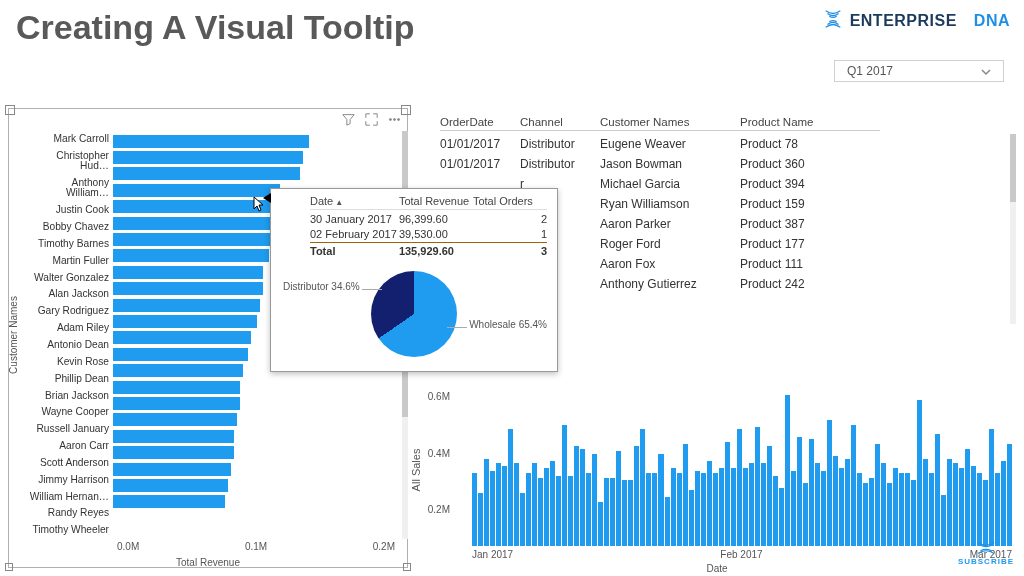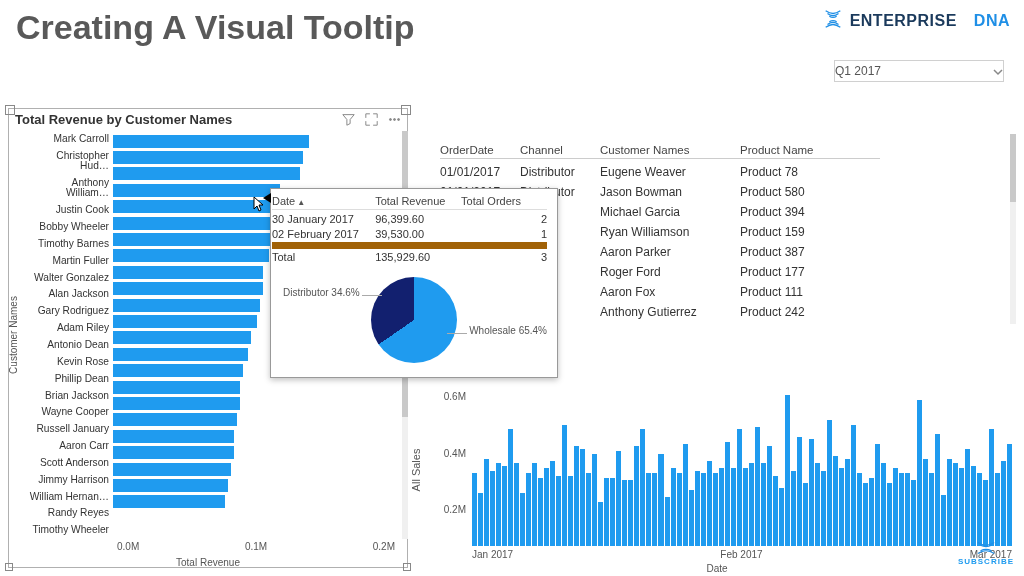--- a/index.html
+++ b/index.html
@@ -6,21 +6,21 @@
   html, body { width: 1024px; height: 576px; overflow: hidden; font-family: "Segoe UI", Arial, sans-serif; background:#fff; color:#333; }
   body { position: relative; }
 
   .page-title { position:absolute; left:16px; top:8px; font-size:34px; font-weight:700; color:#595959; }
   .brand { position:absolute; right:14px; top:8px; display:flex; align-items:center; gap:6px; font-weight:700; color:#1b3a5c; font-size:16px; letter-spacing:.5px;}
   .brand svg { width:22px; height:22px; }
   .brand .accent { color:#1f8fe6; }
 
   .slicer { position:absolute; right:20px; top:58px; width:170px; font-size:12px; color:#555;}
   .slicer .lbl { display:flex; justify-content:space-between; align-items:center; padding:2px 4px;}
-  .slicer .sel { margin-top:2px; border:1px solid #d0d0d0; padding:3px 0; display:flex; justify-content:space-between; align-items:center; background:#fff; cursor:pointer;}
+  .slicer .sel { margin-top:2px; border:1px solid #d0d0d0; padding:3px 12px; display:flex; justify-content:space-between; align-items:center; background:#fff; cursor:pointer;}
   .chev { display:inline-block; width:10px; height:10px; }
   .chev svg{width:10px;height:10px;stroke:#888;fill:none;stroke-width:1.5}
 
   
   .hbar-card { position:absolute; left:8px; top:108px; width:400px; height:460px; border:1px solid #b0b0b0; background:#fff;}
   .hbar-card::before,.hbar-card::after{content:"";position:absolute;width:8px;height:8px;border:1px solid #888}
   .hbar-card::before{left:-4px;top:-4px} .hbar-card::after{right:-4px;top:-4px}
   .hbar-card .corner-bl,.hbar-card .corner-br{position:absolute;width:8px;height:8px;border:1px solid #888;bottom:-4px}
   .hbar-card .corner-bl{left:-4px}.hbar-card .corner-br{right:-4px}
   .hbar-title { font-size:13px; font-weight:700; color:#333; padding:3px 6px;}
@@ -32,50 +32,50 @@
   .names-col { width:84px; font-size:10.2px; text-align:right; color:#333; display:flex; flex-direction:column; justify-content:space-around; padding-right:4px; line-height:1; }
   .bars-col { flex:1; position:relative; padding-top:2px;}
   .bars-col .row { height:16.4px; display:flex; align-items:center;}
   .bars-col .bar { height:13px; background:#1f9bef; }
   .track { position:absolute; right:-1px; top:22px; bottom:28px; width:6px; background:#f0f0f0;}
   .thumb { position:absolute; left:0; right:0; top:0; height:70%; background:#c9c9c9;}
   .x-axis { position:absolute; left:108px; right:12px; bottom:12px; height:14px; font-size:10px; color:#555; display:flex; justify-content:space-between;}
   .xlabel { position:absolute; left:0; right:0; bottom:-1px; text-align:center; font-size:10px; color:#555;}
 
   
-  .dtable { position:absolute; left:440px; top:144px; width:440px; font-size:12px; color:#333;}
+  .dtable { position:absolute; left:440px; top:116px; width:440px; font-size:12px; color:#333;}
   .dtable .hdr{display:flex; font-size:11.5px; color:#444; border-bottom:1px solid #ccc; padding-bottom:2px; margin-bottom:3px;}
   .dtable .hdr span{padding-right:12px}
   .dtable .rows .r{display:flex; height:20px; align-items:center;}
   .dtable .c-date{width:80px} .dtable .c-chan{width:80px}
   .dtable .c-name{width:140px} .dtable .c-prod{width:120px}
 
   
   .cchart { position:absolute; left:416px; bottom:6px; right:6px; top:370px; }
   .cchart .ylab{position:absolute; left:0; top:50%; transform:translate(-50%,-50%) rotate(-90deg); font-size:11px; color:#555; white-space:nowrap;}
   .cchart .yticks{position:absolute; left:20px; top:6px; bottom:24px; width:34px; font-size:10px; color:#555;}
-  .cchart .yticks span{position:absolute; right:4px; transform:translateY(-50%);}
+  .cchart .yticks span{position:absolute; right:20px; transform:translateY(-50%);}
   .cchart .plot{position:absolute; left:56px; right:6px; top:6px; bottom:24px; display:flex; align-items:flex-end; gap:1px;}
   .cchart .col{flex:1; background:#1f9bef;}
   .cchart .xt{position:absolute; left:56px; right:6px; bottom:10px; display:flex; justify-content:space-between; font-size:10px; color:#555;}
   .cchart .xlab{position:absolute; left:0; right:0; bottom:-4px; text-align:center; font-size:10px; color:#555;}
 
   
   .tooltip-card{ position:absolute; left:270px; top:188px; width:288px; background:#fff; border:1px solid #999; box-shadow:0 2px 6px rgba(0,0,0,.25); font-size:11px; z-index:20;}
   .tooltip-card .marker{position:absolute;left:-8px;top:4px;width:0;height:0;border-top:5px solid transparent;border-bottom:5px solid transparent;border-right:8px solid #000;}
-  .tt-table{padding:6px 10px 4px 1px;}
+  .tt-table{padding:6px 10px 4px 1px;margin-left:38px;}
   .tt-table .hdr{display:flex; color:#444; border-bottom:1px solid #ddd; padding-bottom:2px;}
   .tt-table .hdr span:nth-child(1){flex:1.2}
   .tt-table .hdr span:nth-child(2){flex:1; text-align:left}
   .tt-table .hdr span:nth-child(3){flex:1; text-align:left}
   .tt-table .line{display:flex; padding-top:3px}
   .tt-table .line span:nth-child(1){flex:1.2}
   .tt-table .line span:nth-child(2){flex:1}
   .tt-table .line span:nth-child(3){flex:1; text-align:right}
-  .tt-table .tot{font-weight:400; border-top:7px solid #a16207; margin-top:2px; padding-top:2px}
+  .tt-table .tot{font-weight:700; border-top:1px solid #a16207; margin-top:2px; padding-top:2px}
   .tt-pie{display:flex; align-items:center; justify-content:center; gap:6px; padding:6px 8px 10px 8px; font-size:10px; color:#555; position:relative; height:110px;}
   .pie{width:86px;height:86px;border-radius:50%; background:conic-gradient(#1f9bef 0 65.4%, #12206f 65.4% 100%);}
   .pl-l{position:absolute; left:12px; top:20px; white-space:nowrap}
   .pl-r{position:absolute; right:10px; top:58px; white-space:nowrap}
   .pl-l::after{content:"";position:absolute;right:-22px;top:8px;width:20px;height:1px;background:#aaa}
   .pl-r::before{content:"";position:absolute;left:-22px;top:8px;width:20px;height:1px;background:#aaa}
 
   .cursor{position:absolute; left:252px; top:196px; z-index:30;}
   .cursor svg{width:16px;height:16px;}
 
@@ -102,21 +102,20 @@
     <span>Q1 2017</span>
     <span class="chev"><svg viewBox="0 0 10 10">
           <path d="M1 3l4 4 4-4"></path>
         </svg></span>
   </div>
 </div>
 
 <div class="hbar-card">
   <span class="corner-bl"></span>
     <span class="corner-br"></span>
-  <div class="hbar-title">Total Revenue by Customer Names</div>
   <div class="hbar-icons">
     <span><svg viewBox="0 0 16 16">
           <path d="M1 2h14l-5 6v5l-4 2v-7z"></path>
         </svg></span>
     <span><svg viewBox="0 0 16 16">
           <path d="M1 6V1h5M15 10v5h-5M10 1h5v5M6 15H1v-5"></path>
         </svg></span>
     <span><svg viewBox="0 0 16 16">
           <circle cx="3" cy="8" r="1.2" fill="#888"></circle>
           <circle cx="8" cy="8" r="1.2" fill="#888"></circle>
@@ -125,21 +124,21 @@
   </div>
   <div class="hbar-plot">
     <div class="ylab-col">
         <span>Customer Names</span>
       </div>
     <div class="names-col" id="hbar-names">
         <div>Mark Carroll</div>
         <div>Christopher Hud…</div>
         <div>Anthony William…</div>
         <div>Justin Cook</div>
-        <div>Bobby Wheeler</div>
+        <div>Bobby Chavez</div>
         <div>Timothy Barnes</div>
         <div>Martin Fuller</div>
         <div>Walter Gonzalez</div>
         <div>Alan Jackson</div>
         <div>Gary Rodriguez</div>
         <div>Adam Riley</div>
         <div>Antonio Dean</div>
         <div>Kevin Rose</div>
         <div>Phillip Dean</div>
         <div>Brian Jackson</div>
@@ -285,21 +284,21 @@
       <div class="r">
         <span class="c-date">01/01/2017</span>
         <span class="c-chan">Distributor</span>
         <span class="c-name">Eugene Weaver</span>
         <span class="c-prod">Product 78</span>
       </div>
       <div class="r">
         <span class="c-date">01/01/2017</span>
         <span class="c-chan">Distributor</span>
         <span class="c-name">Jason Bowman</span>
-        <span class="c-prod">Product 580</span>
+        <span class="c-prod">Product 360</span>
       </div>
       <div class="r">
         <span class="c-date"></span>
         <span class="c-chan">r</span>
         <span class="c-name">Michael Garcia</span>
         <span class="c-prod">Product 394</span>
       </div>
       <div class="r">
         <span class="c-date"></span>
         <span class="c-chan">r</span>

